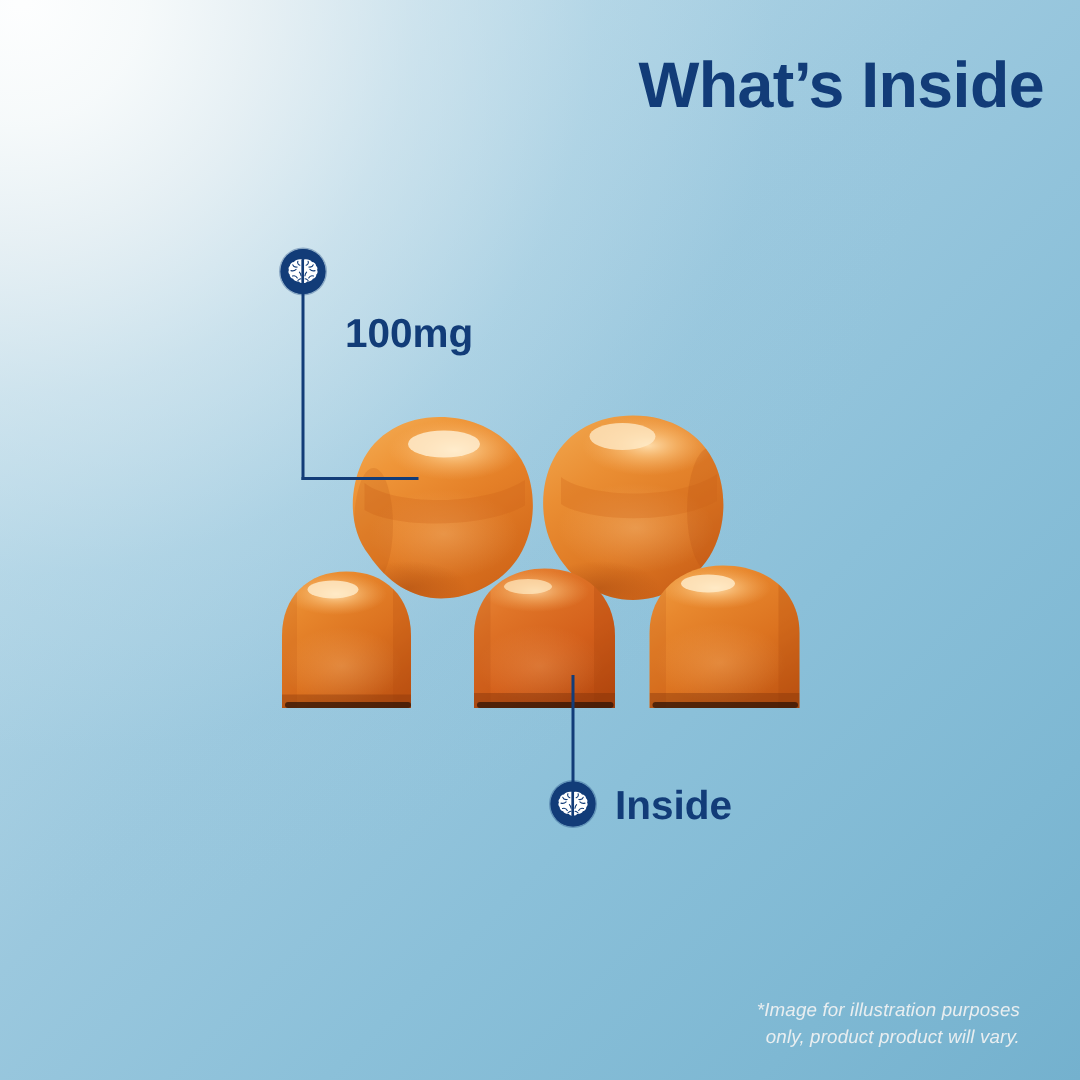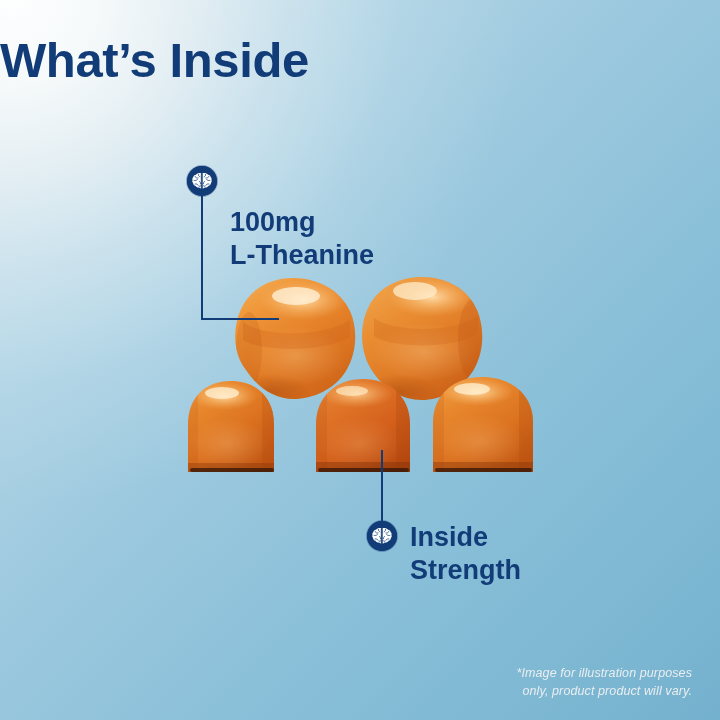--- a/index.html
+++ b/index.html
@@ -31,22 +31,22 @@
         #7eb8d3 85%,
         #74b1ce 100%);
   }
 
   
   .title {
     position: absolute;
     top: 34px;
     left: 0;
     width: 696px;
-    text-align: left;
-    font-size: 49px;
+    text-align: right;
+    font-size: 43px;
     font-weight: bold;
     letter-spacing: -0.4px;
     color: #123c78;
     line-height: 1.1;
   }
 
   
   .callout { position: absolute; }
 
   .badge {
@@ -81,21 +81,21 @@
     left: 0;
     top: 0;
     width: 720px;
     height: 720px;
     pointer-events: none;
   }
 
   
   .disclaimer {
     position: absolute;
-    right: 28px;
+    right: 40px;
     bottom: 20px;
     text-align: right;
     font-size: 12.5px;
     line-height: 1.45;
     color: #e9eef0;
     font-style: italic;
     letter-spacing: 0.1px;
   }
 </style>
 </head>
@@ -278,21 +278,20 @@
           <path d="M23.0,14.4 C21.8,14.8 20.4,14.4 19.6,13.6"></path>
           <path d="M22.0,18.0 C20.8,17.6 19.4,18.2 18.8,19.3"></path>
           <path d="M18.4,21.0 C17.8,20.2 17.1,19.8 16.4,19.8"></path>
           <path d="M17.4,15.4 C16.8,16.0 16.4,16.9 16.3,17.8"></path>
         </g>
       </svg>
     </div>
 
     <div class="callout-text" style="left:230px; top:166px;margin-top:40px;">
       <div>100mg</div>
-      <div>L-Theanine</div>
     </div>
   </div>
 
   <div class="callout">
     <div class="leader leader-v" style="left:381px; top:450px; height:78px;"></div>
 
     <div class="badge" style="left:367px; top:521px;">
       <svg viewBox="0 0 30 30">
         <circle cx="15" cy="15" r="15" fill="#123c78"></circle>
         <g fill="#ffffff">
@@ -318,21 +317,20 @@
           <path d="M23.0,14.4 C21.8,14.8 20.4,14.4 19.6,13.6"></path>
           <path d="M22.0,18.0 C20.8,17.6 19.4,18.2 18.8,19.3"></path>
           <path d="M18.4,21.0 C17.8,20.2 17.1,19.8 16.4,19.8"></path>
           <path d="M17.4,15.4 C16.8,16.0 16.4,16.9 16.3,17.8"></path>
         </g>
       </svg>
     </div>
 
     <div class="callout-text" style="left:410px; top:521px;">
       <div>Inside</div>
-      <div>Strength</div>
     </div>
   </div>
 
   <div class="disclaimer">
     <div>*Image for illustration purposes</div>
     <div>only, product product will vary.</div>
   </div>
 
 </div>
 

